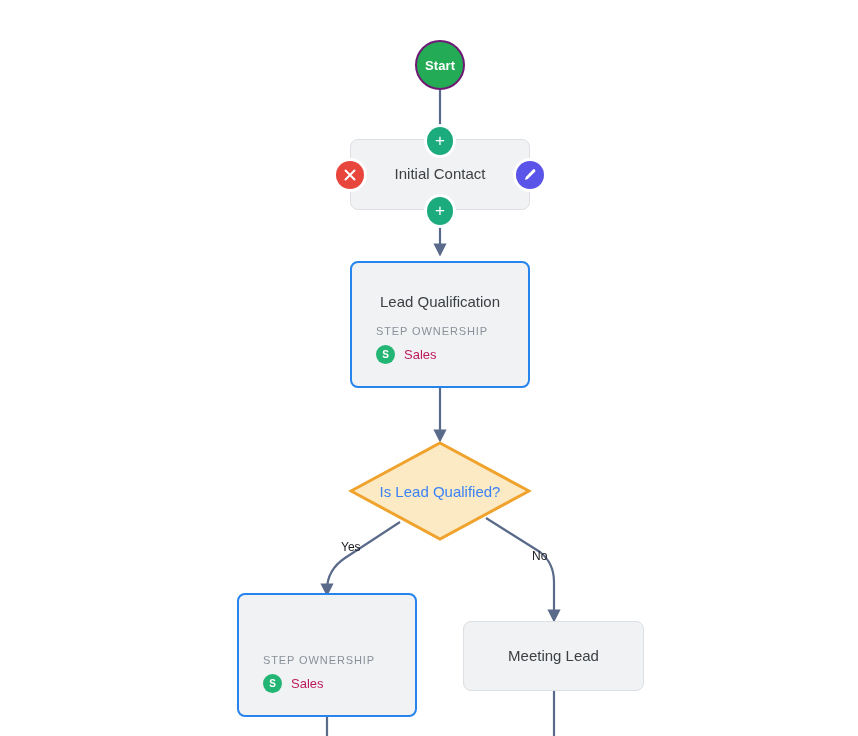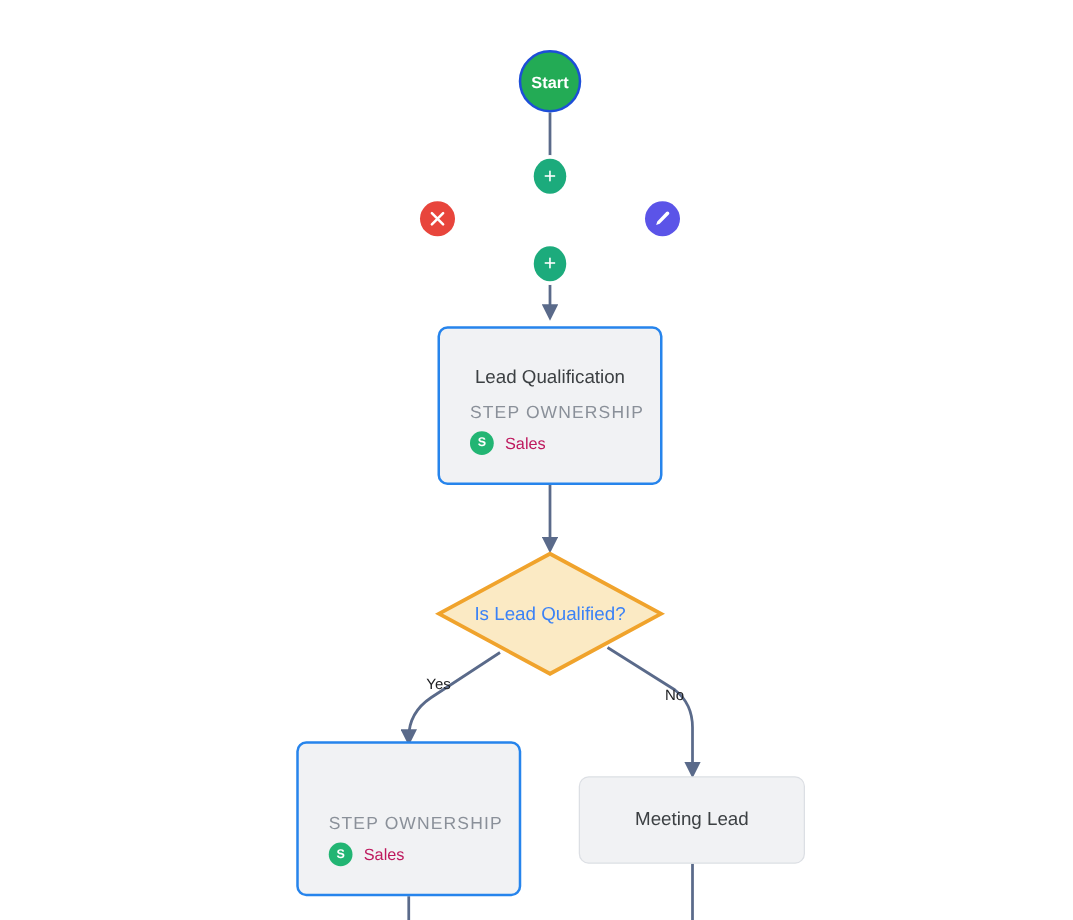--- a/index.html
+++ b/index.html
@@ -32,21 +32,21 @@
   .node {
     position: absolute;
     box-sizing: border-box;
   }
 
   .start-node {
     width: 50px;
     height: 50px;
     border-radius: 50%;
     background: #23ab55;
-    border: 2px solid #1d4ed8;
+    border: 2px solid #701a75;
     display: flex;
     align-items: center;
     justify-content: center;
     color: #ffffff;
     font-size: 13px;
     font-weight: bold;
     letter-spacing: 0.1px;
   }
 
   .box {
@@ -82,21 +82,21 @@
   }
   .box.detailed .box-title {
     margin-top: 30px;
     width: 100%;
   }
   .ownership {
     margin-top: auto;
     padding: 0 0 22px 24px;
   }
   .ownership-label {
-    font-size: 14px;
+    font-size: 11px;
     letter-spacing: 0.9px;
     color: #8a9099;
     text-transform: uppercase;
     margin-bottom: 8px;
   }
   .ownership-row {
     display: flex;
     align-items: center;
     gap: 9px;
   }
@@ -223,20 +223,23 @@
     
     <g>
       <path d="M 554 691 L 554 736" stroke="#5a6a8a" stroke-width="2.2" fill="none"></path>
     </g>
   </svg>
 
   <div class="node start-node" style="left:415px; top:40px;">
     <span>Start</span>
   </div>
 
+  <div class="node box simple plain" style="left:350px; top:139px; width:180px; height:71px;">
+    <div class="box-title">Initial Contact</div>
+  </div>
 
   <div class="handle handle-add" style="left:427px; top:127px;">
     <span>+</span>
   </div>
 
   <div class="handle handle-add" style="left:427px; top:197px;">
     <span>+</span>
   </div>
 
   <div class="handle handle-delete" style="left:336px; top:161px;">

